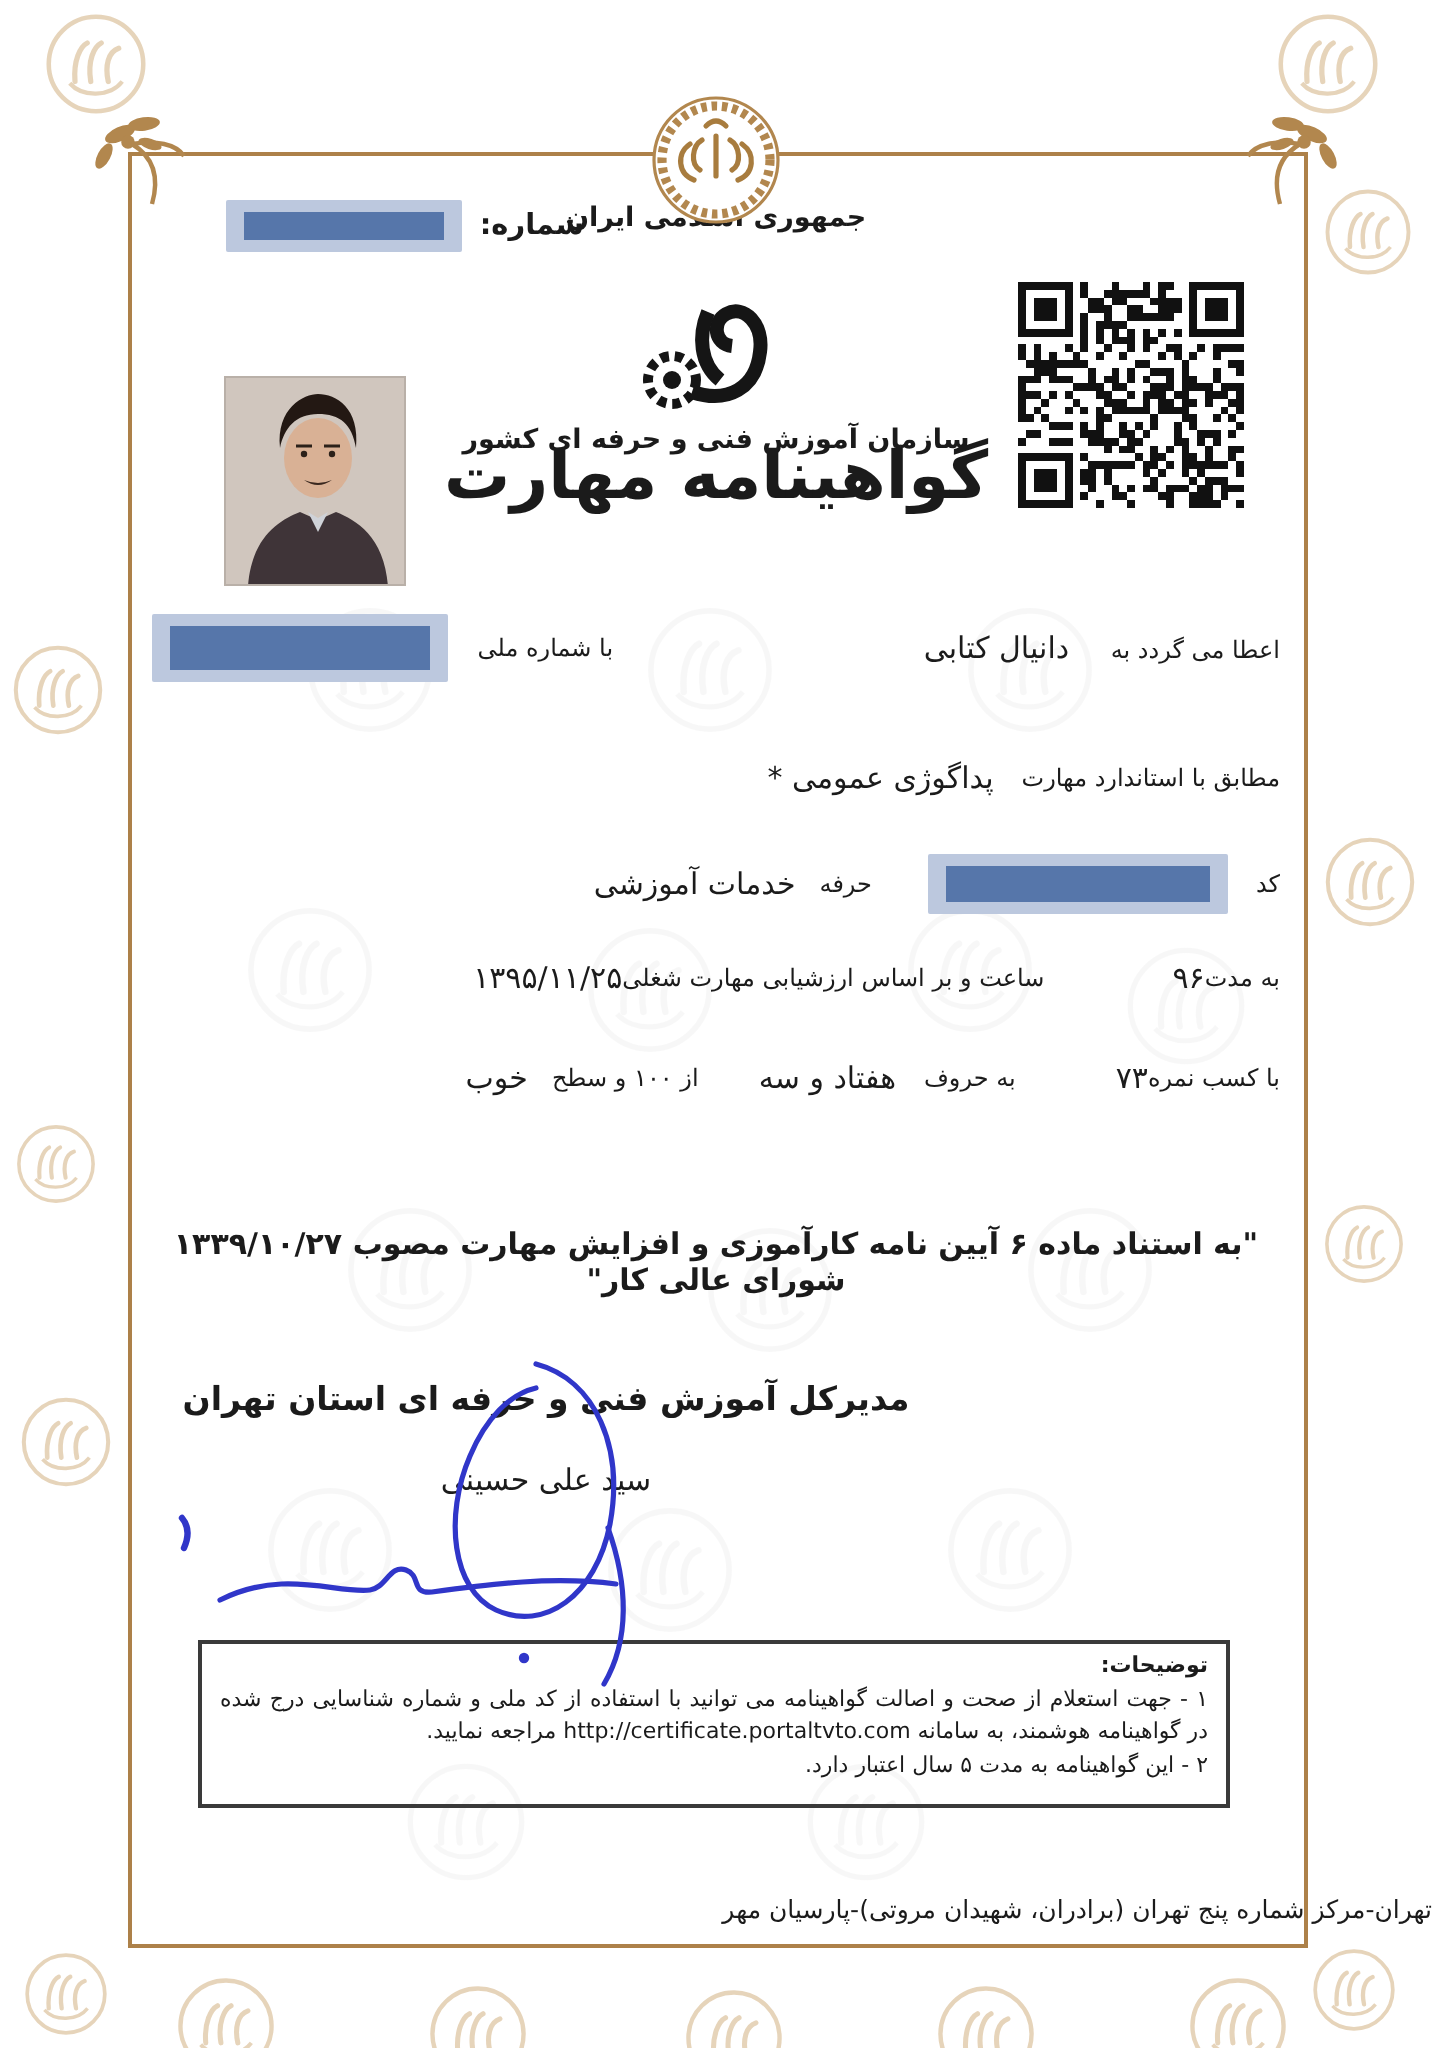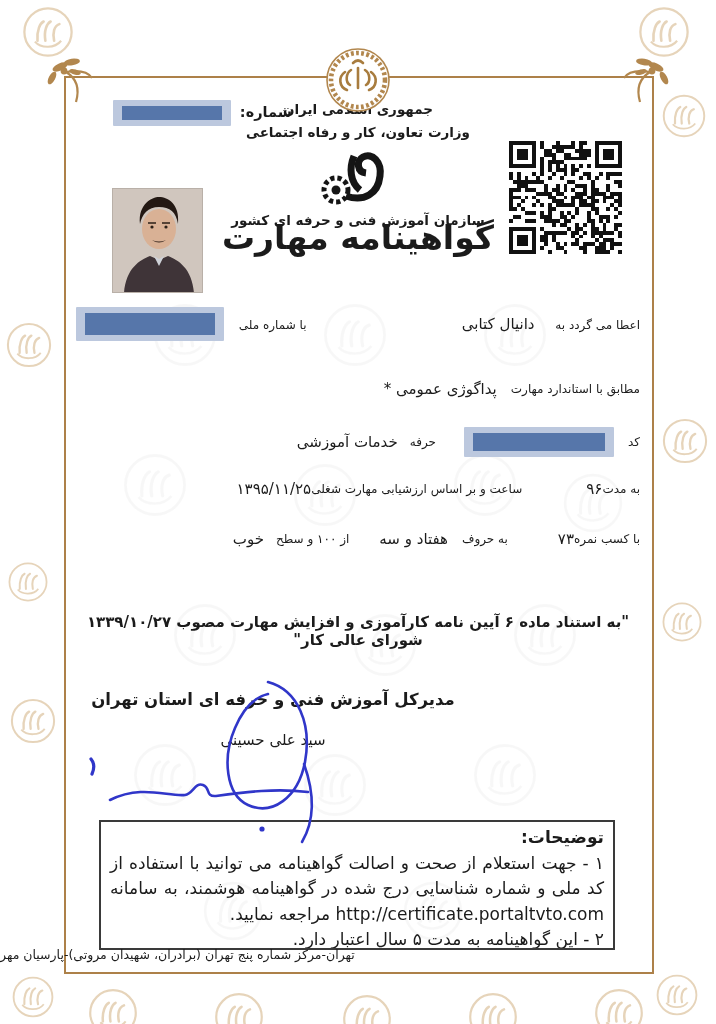--- a/index.html
+++ b/index.html
@@ -24,25 +24,25 @@
   .redact::after{content:"";position:absolute;left:9px;right:9px;top:6px;bottom:6px;background:#4d6fa5;opacity:.92;}
   
   .row{position:absolute;right:76px;left:76px;display:flex;align-items:center;font-size:15px;z-index:3;}
   .row .lbl{font-weight:normal;font-size:12px;white-space:nowrap;}
   .row .val{white-space:nowrap;}
   .push-end{margin-inline-start:auto;}
   .quote{position:absolute;left:85px;right:85px;text-align:center;font-weight:bold;font-size:15px;z-index:3;}
   .sigblock{position:absolute;left:85px;width:376px;text-align:center;z-index:3;}
   .sigblock .t{font-weight:bold;font-size:16.5px;}
   .sigblock .n{font-size:15px;margin-top:22px;}
-  .notes{position:absolute;left:99px;top:820px;width:516px;height:130px;border:2px solid #3a3a3a;
-         padding:3px 9px;box-sizing:border-box;font-size:17px;line-height:1.5;overflow:hidden;z-index:3;background:transparent;}
+  .notes{position:absolute;left:99px;top:820px;width:516px;height:84px;border:2px solid #3a3a3a;
+         padding:3px 9px;box-sizing:border-box;font-size:11px;line-height:1.5;overflow:hidden;z-index:3;background:transparent;}
   .notes .heading{font-weight:bold;}
   .note-item{text-align:justify;}
-  .footer{position:absolute;top:947px;left:0;width:100%;text-align:left;font-size:12.5px;z-index:3;}
+  .footer{position:absolute;top:947px;left:0;width:100%;text-align:right;font-size:12.5px;z-index:3;}
   .qr{position:absolute;left:509px;top:141px;width:113px;height:113px;z-index:3;}
   .photo{position:absolute;left:112px;top:188px;width:91px;height:105px;z-index:3;}
   .title{position:absolute;top:218px;left:0;width:100%;text-align:center;font-size:33px;font-weight:bold;z-index:3;}
   .logo{position:absolute;left:316px;top:144px;width:84px;height:64px;z-index:3;}
   .medallion{position:absolute;left:320px;top:42px;width:76px;height:76px;z-index:4;}
   .corner{position:absolute;width:52px;height:52px;z-index:4;}
   .signature{position:absolute;left:72px;top:664px;width:276px;height:196px;z-index:6;pointer-events:none;}
 </style>
 </head>
 <body>
@@ -179,21 +179,20 @@
       <path d="M38 26 v20"></path>
       <path d="M33 21 q5 -5 10 0"></path>
       <path d="M31 28 c-5 3 -6 12 -1 15"></path>
       <path d="M45 28 c5 3 6 12 1 15"></path>
       <path d="M25 30 c-7 5 -6 15 2 18"></path>
       <path d="M51 30 c7 5 6 15 -2 18"></path>
     </g>
   </svg>
 
   <div class="hdr" style="top:101px">جمهوری اسلامی ایران</div>
-  <div class="hdr" style="top:124px">وزارت تعاون، کار و رفاه اجتماعی</div>
   <svg class="logo" viewBox="0 0 84 64">
     <g stroke="#151515" fill="none">
       <circle cx="20" cy="46" r="12" stroke-width="5" stroke-dasharray="4.2 3"></circle>
       <path d="M30 52 C48 58 62 50 64 32 C66 18 56 8 47 13 C40 17 41 28 50 29" stroke-width="7"></path>
       <path d="M38 12 C33 24 34 38 44 46" stroke-width="7"></path>
     </g>
     <circle cx="20" cy="46" r="4.5" fill="#151515"></circle>
   </svg>
   <div class="hdr" style="top:212px">سازمان آموزش فنی و حرفه ای کشور</div>
 

